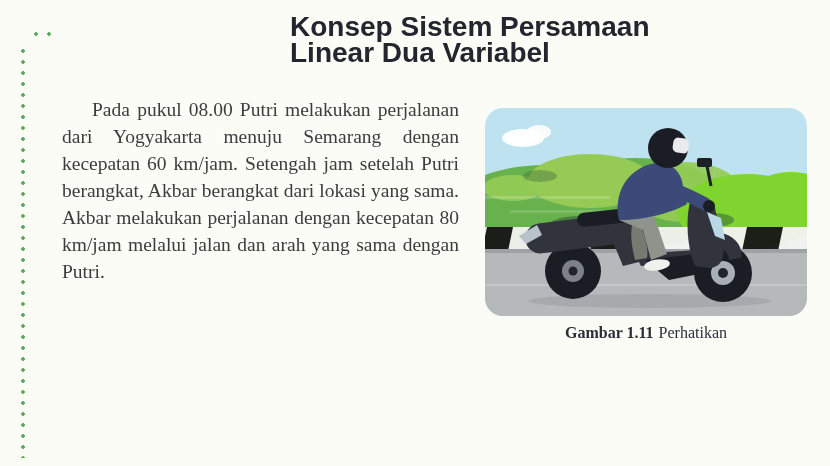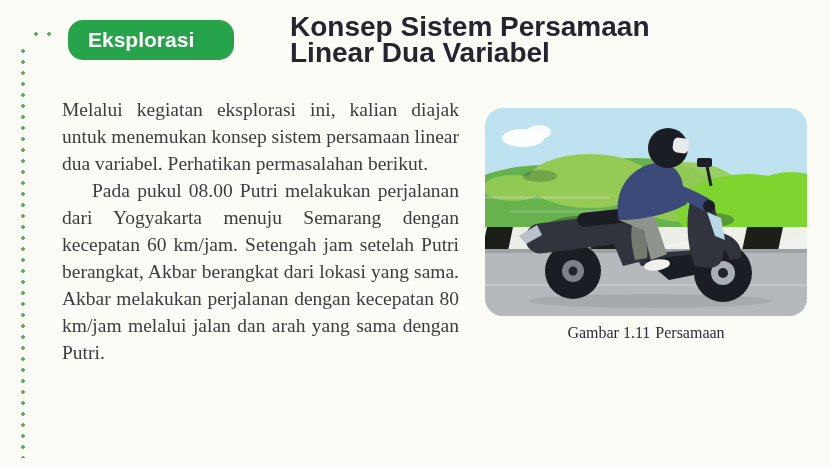--- a/index.html
+++ b/index.html
@@ -83,32 +83,31 @@
     border-radius: 18px;
     overflow: hidden;
     line-height: 0;
   }
   figcaption {
     margin-top: 7px;
     text-align: center;
     font-size: 16px; line-height: 20px;
     color: var(--caption_ink, #2b2d39);
   }
-  .cap-label { font-weight: normal; margin-right: 5px; }
+  .cap-label { font-weight: bold; margin-right: 5px; }
 </style>
 </head>
 <body>
 
 <div class="page">
 
   <div class="dots-v"></div>
   <div class="dots-h"></div>
 
   <div class="badge-wrap">
-    <div class="badge-pill">Eksplorasi</div>
   </div>
 
   <h1 class="page-title">Konsep Sistem Persamaan Linear Dua Variabel</h1>
 
   <div class="content">
 
     <figure class="fig">
       <div class="fig-img">
         <svg width="322" height="208" viewBox="0 0 322 208" xmlns="http://www.w3.org/2000/svg">
 
@@ -179,22 +178,21 @@
             <path d="M172,76 C192,82 206,88 220,96" stroke="#3c4a7a" stroke-width="13" stroke-linecap="round" fill="none"></path>
             <circle cx="224" cy="98" r="6" style="fill:var(--scooter_dark)"></circle>
             <path d="M226,78 L222,58" stroke="#1d1f26" stroke-width="3" fill="none"></path>
             <rect x="212" y="50" width="15" height="9" rx="2" fill="#1d1f26"></rect>
             <circle cx="183" cy="40" r="20" style="fill:var(--scooter_dark)"></circle>
             <rect x="188" y="30" width="16" height="15" rx="5" transform="rotate(8 196 37)" style="fill:var(--visor)"></rect>
           </g>
         </svg>
       </div>
       <figcaption>
-        <span class="cap-label">Gambar 1.11</span><span>Persamaan</span>
+        <span class="cap-label">Gambar 1.11</span><span>Perhatikan</span>
       </figcaption>
     </figure>
 
-    <p>Melalui kegiatan eksplorasi ini, kalian diajak untuk menemukan konsep sistem persamaan linear dua variabel. Perhatikan permasalahan berikut.</p>
     <p class="indent">Pada pukul 08.00 Putri melakukan perjalanan dari Yogyakarta menuju Semarang dengan kecepatan 60 km/jam. Setengah jam setelah Putri berangkat, Akbar berangkat dari lokasi yang sama. Akbar melakukan perjalanan dengan kecepatan 80 km/jam melalui jalan dan arah yang sama dengan Putri.</p>
 
   </div>
 
 </div>
 
 </body></html>

